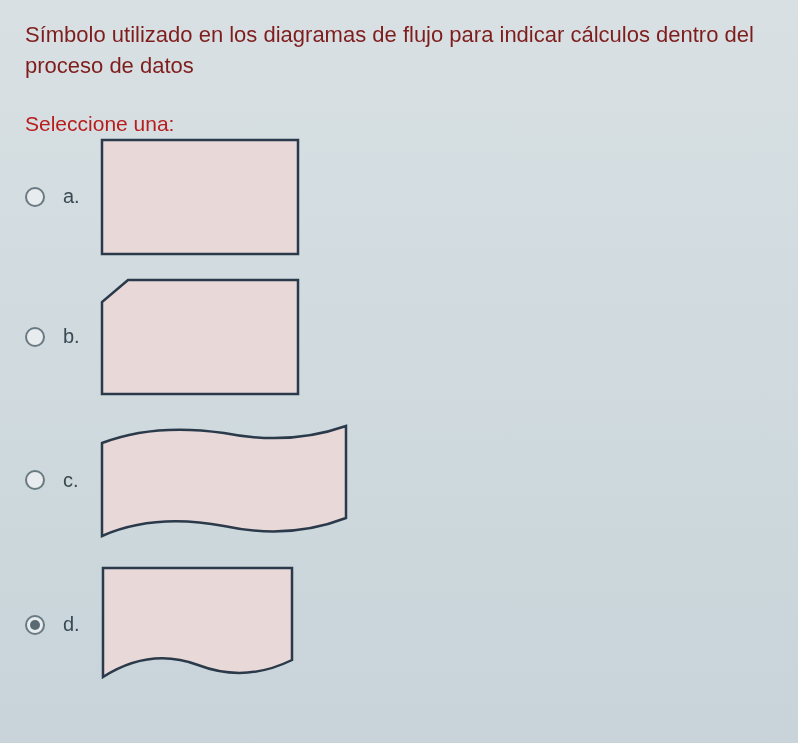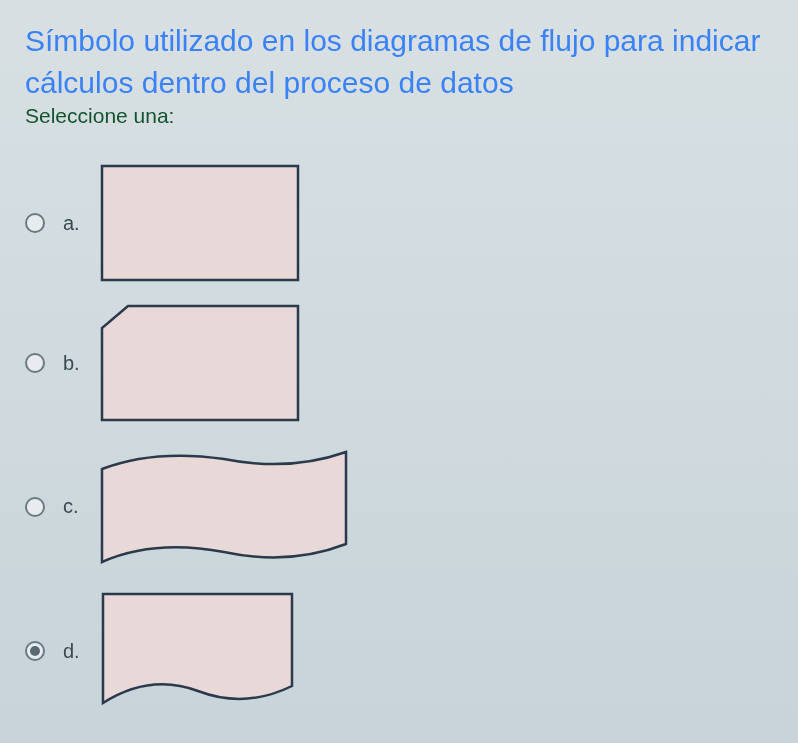--- a/index.html
+++ b/index.html
@@ -9,28 +9,29 @@
     }
     body {
       background: linear-gradient(to bottom, #d8e0e3, #c8d4da);
       font-family: Arial, sans-serif;
       width: 798px;
       height: 743px;
       padding: 20px 25px;
       color: #3a4a52;
     }
     .question-text {
-      font-size: 30px;
+      font-size: 22px;
       line-height: 1.4;
-      color: #3b82f6;
+      color: #7f1d1d;
+      margin-bottom: 30px;
     }
     .instruction {
       font-size: 21px;
-      color: #14532d;
-      margin-bottom: 36px;
+      color: #b91c1c;
+      margin-bottom: 2px;
     }
     .option-row {
       display: flex;
       align-items: center;
       margin-bottom: 22px;
     }
     .radio-wrapper {
       display: flex;
       align-items: center;
       margin-right: 10px;

